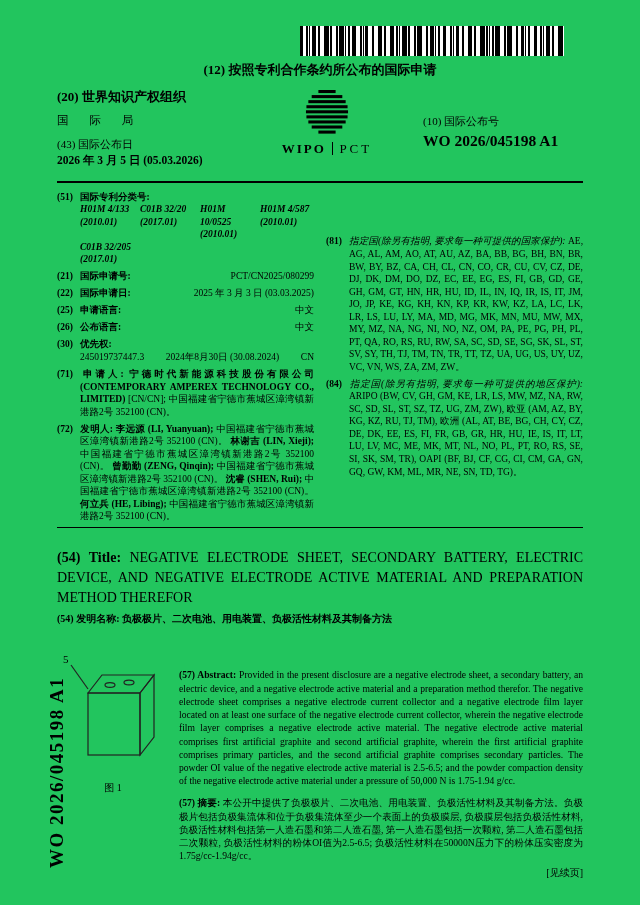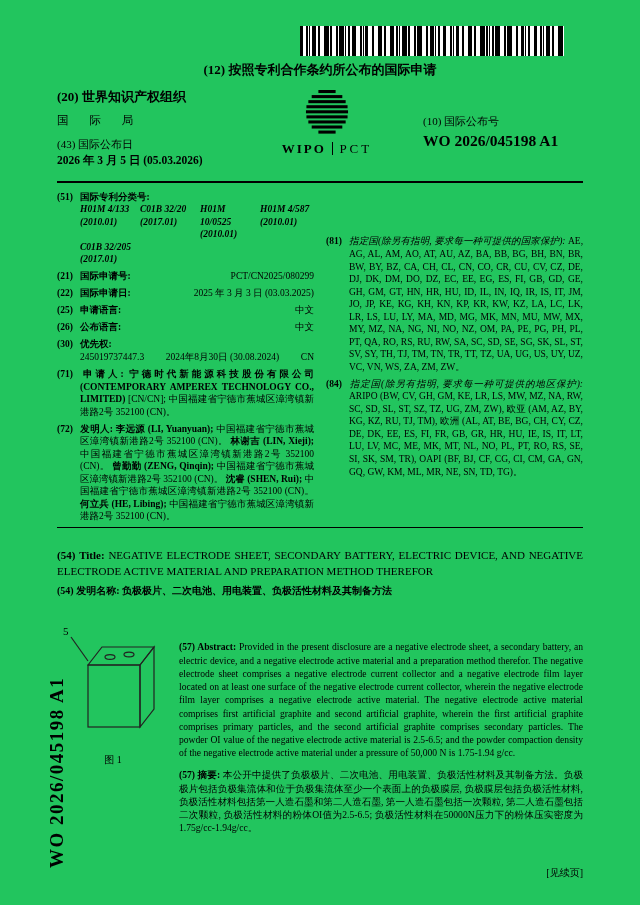--- a/index.html
+++ b/index.html
@@ -48,21 +48,21 @@
   .tag { display:inline-block; width:23px; margin-left:-23px; font-weight:bold; }
   .lbl { font-weight:bold; }
   .codes { display:grid; grid-template-columns:1fr 1fr 1fr 1fr; column-gap:6px; font-weight:bold; font-style:italic; text-align:left; }
   .kv { display:flex; justify-content:space-between; padding-left:23px; margin-bottom:4.5px; }
   .kv .val { text-align:right; white-space:nowrap;margin-left:28px; }
   .prio-row { display:flex; justify-content:space-between; }
   .des-label { font-style:italic; }
 
   
   .title-section { margin-top:8px; }
-  .title-en { font-size:11px; line-height:1.4; text-align:justify;margin-top:20px; }
+  .title-en { font-size:14px; line-height:1.4; text-align:justify;margin-top:20px; }
   .title-zh { font-size:10px; font-weight:bold; margin-top:5px; }
   .abstract-section { display:flex; gap:10px; margin-top:10px; }
   .fig-col { flex:0 0 112px; text-align:center; }
   .fig-col svg { margin-top:10px; }
   .fig-caption { font-size:10px; margin-top:2px; }
   .abs-col { flex:1;margin-top:33px; }
   .abs-en, .abs-zh { font-size:9.6px; line-height:1.38; text-align:justify; }
   .abs-zh { margin-top:9px; }
 
   

